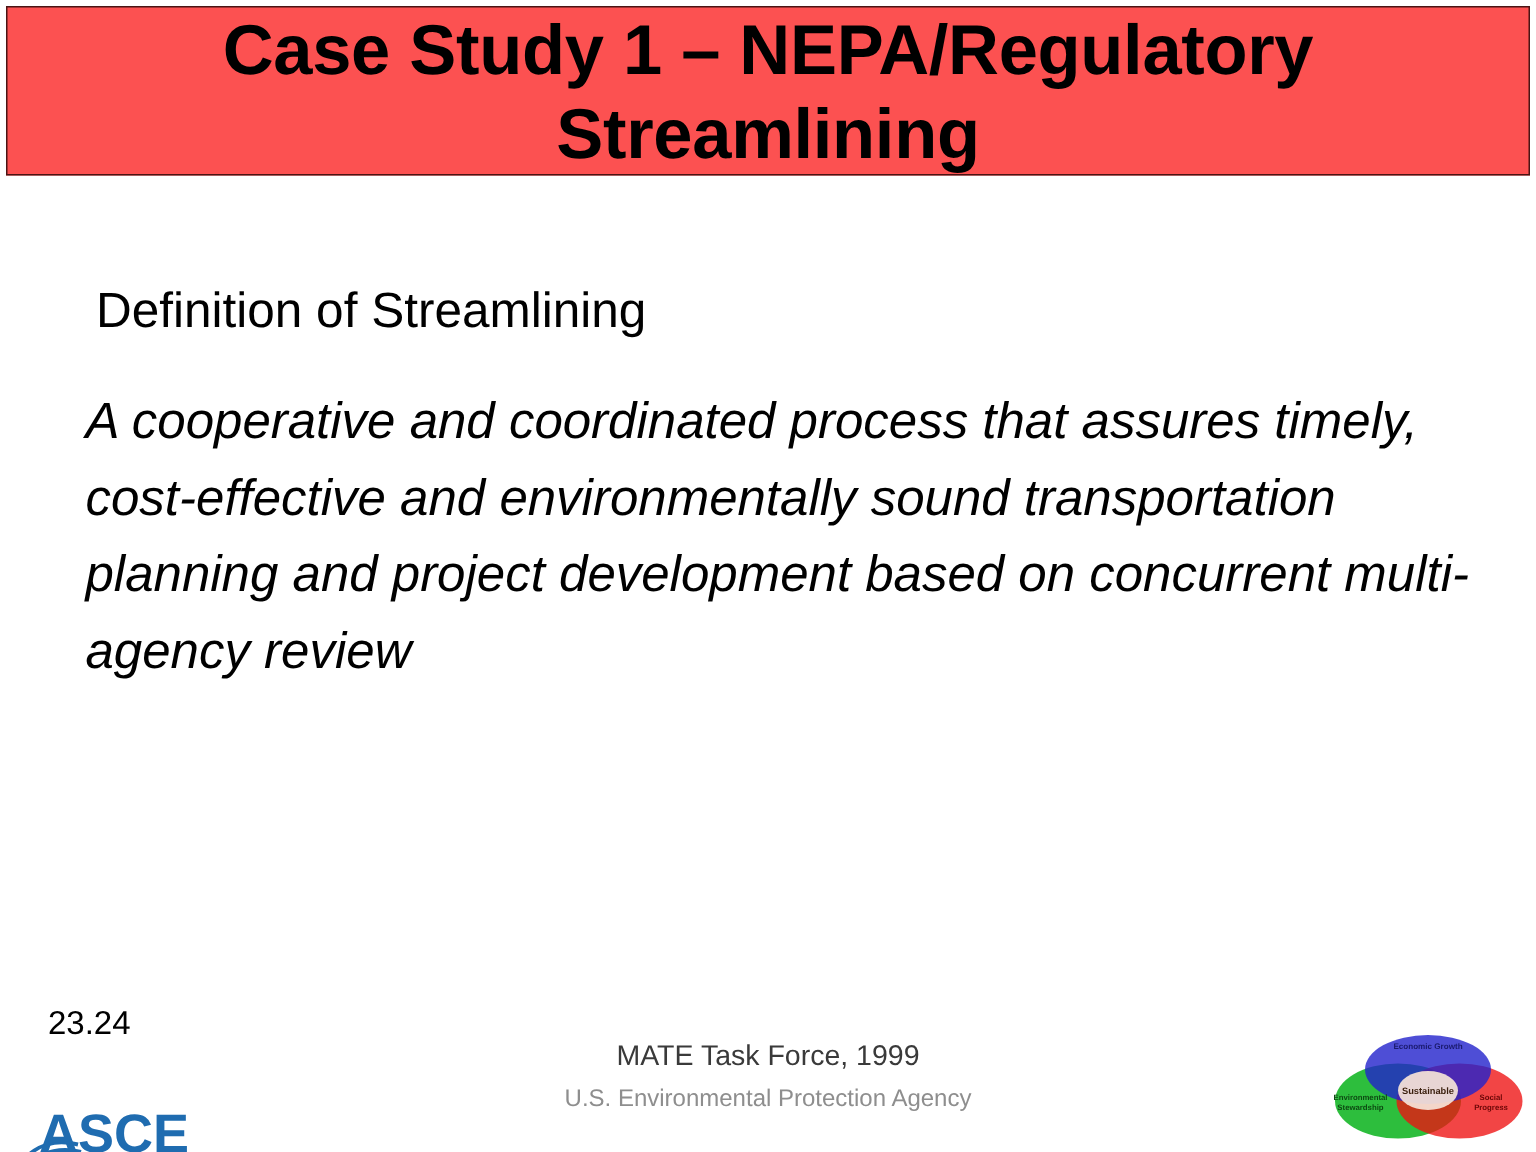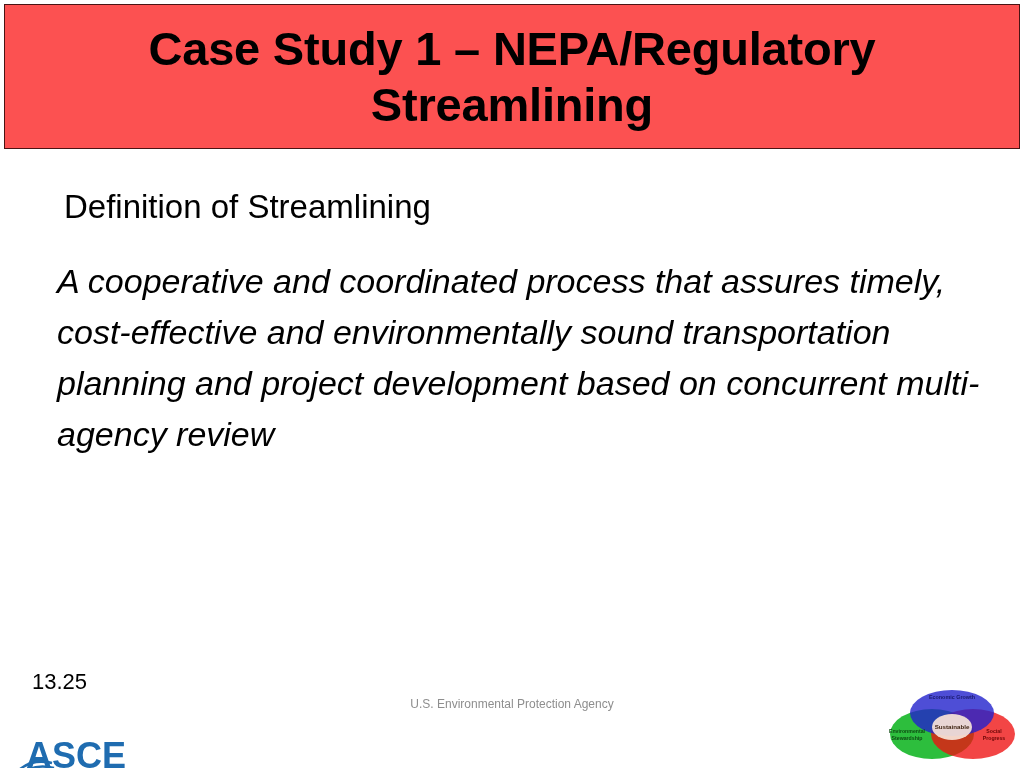--- a/index.html
+++ b/index.html
@@ -24,21 +24,21 @@
     height: 768px;
     background: #ffffff;
   }
 
   
   #title-bar {
     position: absolute;
     left: 4px;
     top: 4px;
     width: 1016px;
-    height: 145px;
+    height: 113px;
     background: #fc5151;
     border: 1px solid #4a1414;
     box-sizing: border-box;
     display: flex;
     align-items: center;
     justify-content: center;
   }
   #title-text {
     font-size: 47px;
     font-weight: bold;
@@ -107,21 +107,21 @@
     top: 692px;
     width: 1024px;
     text-align: center;
   }
   #credit-primary {
     font-size: 19px;
     color: #3a3a3a;
     line-height: 1.35;
   }
   #credit-secondary {
-    font-size: 12px;
+    font-size: 16px;
     color: #8e8e8e;
     line-height: 1.4;
     margin-top: 4px;
   }
 
   
   #venn-logo {
     position: absolute;
     left: 884px;
     top: 686px;
@@ -138,38 +138,39 @@
   <div id="title-bar">
     <div id="title-text">Case Study 1 – NEPA/Regulatory
 Streamlining</div>
   </div>
 
   <div id="body-area">
     <div id="heading">Definition of Streamlining</div>
     <div id="definition-paragraph">A cooperative and coordinated process that assures timely, cost-effective and environmentally sound transportation planning and project development based on concurrent multi-agency review</div>
   </div>
 
-  <div id="slide-number">13.25</div>
+  <div id="slide-number">23.24</div>
 
   <div id="asce-logo">
     <svg width="128" height="56" viewBox="0 0 128 56" xmlns="http://www.w3.org/2000/svg">
 
       <g stroke="#1f6cb0" fill="none" stroke-width="2.6">
         <path d="M1 38 C 10 30, 22 28, 34 31"></path>
         <path d="M1 43 C 11 35, 24 33, 36 36"></path>
         <path d="M3 48 C 13 41, 25 39, 37 41"></path>
       </g>
 
       <text x="8" y="36" font-family="'Liberation Sans', sans-serif" font-size="36" font-weight="bold" fill="#1f6cb0" letter-spacing="0">ASCE</text>
 
       <text x="1" y="54" font-family="'Liberation Sans', sans-serif" font-size="7.2" font-weight="bold" fill="#1f6cb0" letter-spacing="0.1">AMERICAN SOCIETY OF CIVIL ENGINEERS</text>
     </svg>
   </div>
 
   <div id="credit-block">
+    <div id="credit-primary">MATE Task Force, 1999</div>
     <div id="credit-secondary">U.S. Environmental Protection Agency</div>
   </div>
 
   <div id="venn-logo">
     <svg width="134" height="76" viewBox="0 0 134 76" xmlns="http://www.w3.org/2000/svg">
       <defs>
         <clipPath id="clipAll">
           <rect x="0" y="0" width="134" height="76"></rect>
         </clipPath>
       </defs>

